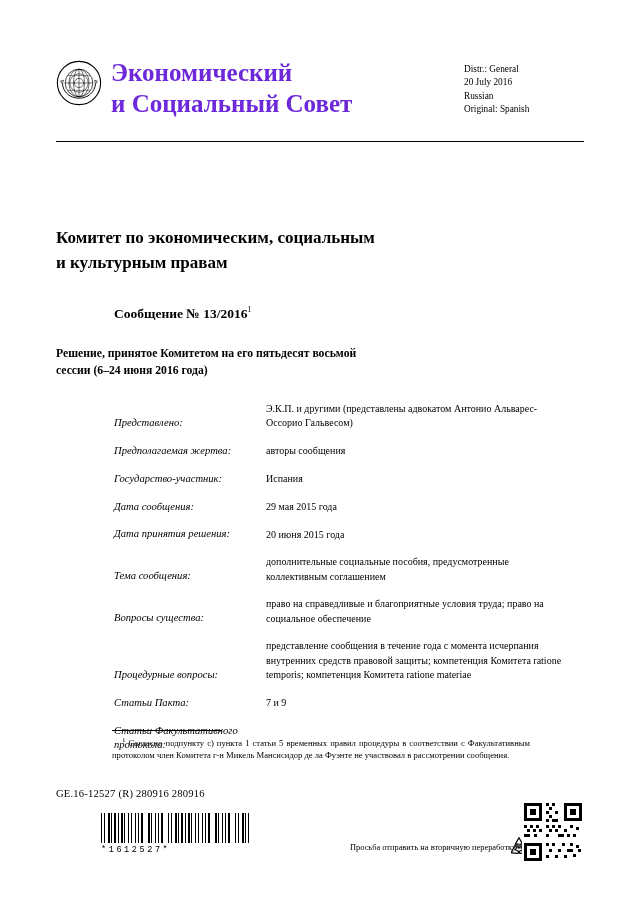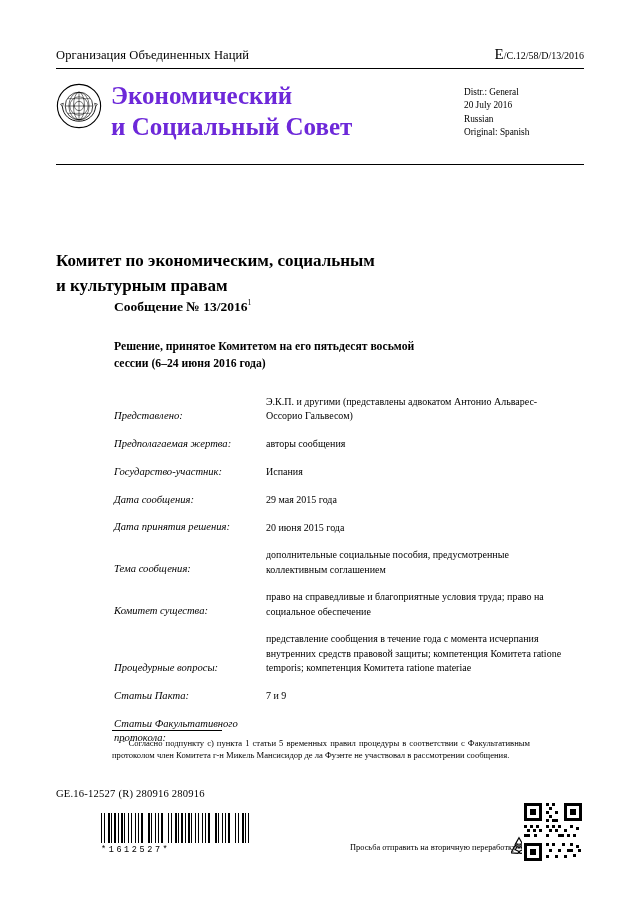--- a/index.html
+++ b/index.html
@@ -86,33 +86,33 @@
 
   
   .committee {
     margin-top: 84px;
     font-size: 17px;
     font-weight: bold;
     line-height: 1.45;
     color: #000;
   }
   .comm-number {
+    margin-top: 30px;
     margin-left: 58px;
     font-size: 13.5px;
     font-weight: bold;
     color: #000;
   }
   .comm-number sup {
     font-size: 8px;
     font-weight: normal;
     vertical-align: super;
   }
   .decision {
     margin-top: 23px;
-    margin-left: 58px;
     font-size: 11.7px;
     font-weight: bold;
     line-height: 1.5;
     color: #000;
     max-width: 420px;
   }
 
   .fields {
     margin-top: 22px;
     margin-left: 58px;
@@ -227,24 +227,20 @@
     width: 62px;
     height: 62px;
   }
 </style>
 </head>
 <body>
 
 <div class="page">
   <div class="sheet">
 
-    <div class="header-top">
-      <div class="org-name">Организация Объединенных Наций</div>
-      <div class="symbol"><span class="sym-big">E</span><span class="sym-small">/C.12/58/D/13/2016</span></div>
-    </div>
 
     <div class="header-main">
       <div class="emblem">
         <svg viewBox="0 0 100 100" width="46" height="46" aria-hidden="true">
           <circle cx="50" cy="50" r="47" fill="none" stroke="#000" stroke-width="2.4"></circle>
           <circle cx="50" cy="50" r="30" fill="none" stroke="#000" stroke-width="1.6"></circle>
           <circle cx="50" cy="50" r="20" fill="none" stroke="#000" stroke-width="1.2"></circle>
           <circle cx="50" cy="50" r="10" fill="none" stroke="#000" stroke-width="1.2"></circle>
           <ellipse cx="50" cy="50" rx="12" ry="30" fill="none" stroke="#000" stroke-width="1.2"></ellipse>
           <ellipse cx="50" cy="50" rx="22" ry="30" fill="none" stroke="#000" stroke-width="1.2"></ellipse>
@@ -307,21 +303,21 @@
       </div>
       <div class="field-row">
         <div class="field-label">Дата принятия решения:</div>
         <div class="field-value">20 июня 2015 года</div>
       </div>
       <div class="field-row">
         <div class="field-label">Тема сообщения:</div>
         <div class="field-value">дополнительные социальные пособия, предусмотренные коллективным соглашением</div>
       </div>
       <div class="field-row">
-        <div class="field-label">Комитет существа:</div>
+        <div class="field-label">Вопросы существа:</div>
         <div class="field-value">право на справедливые и благоприятные условия труда; право на социальное обеспечение</div>
       </div>
       <div class="field-row">
         <div class="field-label">Процедурные вопросы:</div>
         <div class="field-value">представление сообщения в течение года с момента исчерпания внутренних средств правовой защиты; компетенция Комитета ratione temporis; компетенция Комитета ratione materiae</div>
       </div>
       <div class="field-row">
         <div class="field-label">Статьи Пакта:</div>
         <div class="field-value">7 и 9</div>
       </div>

